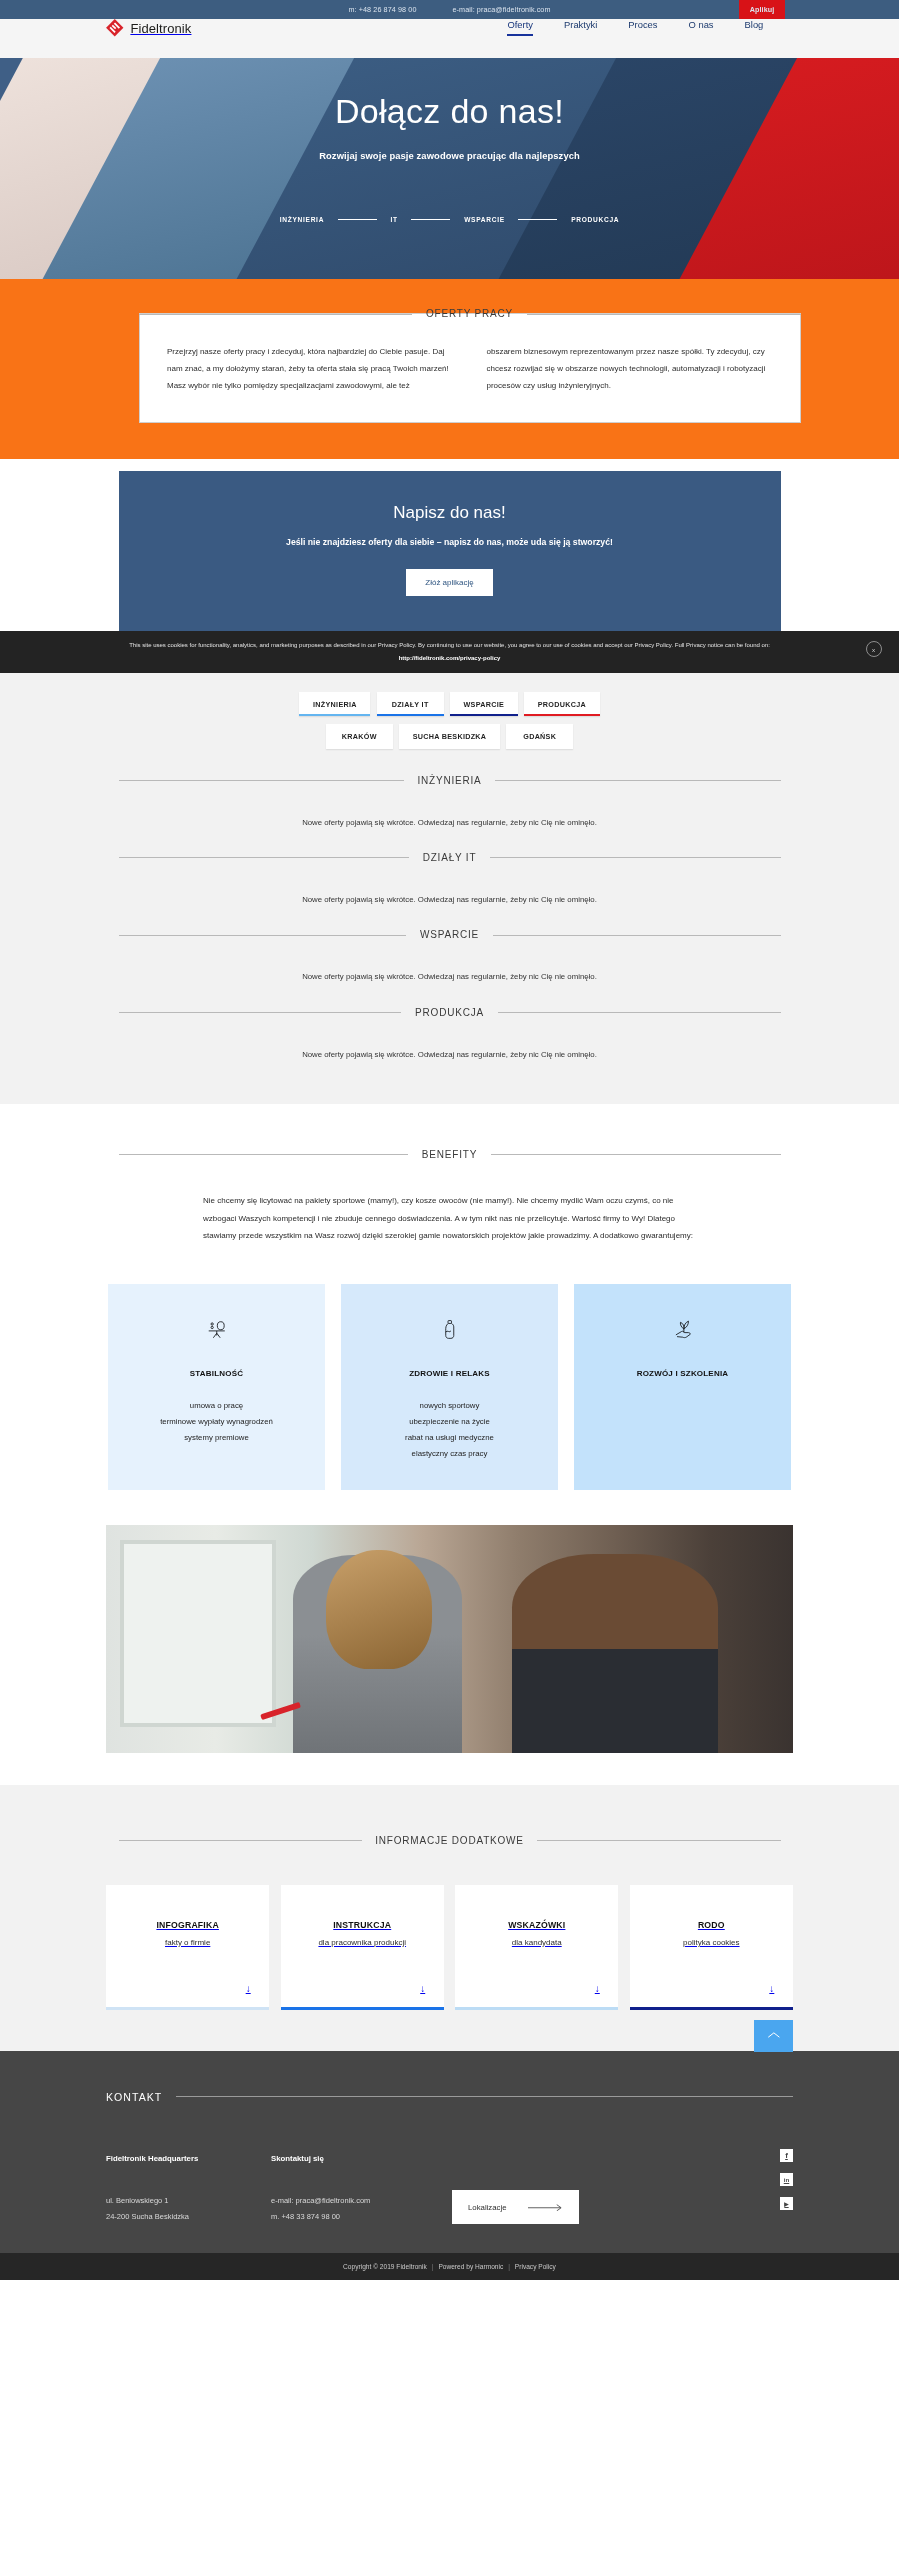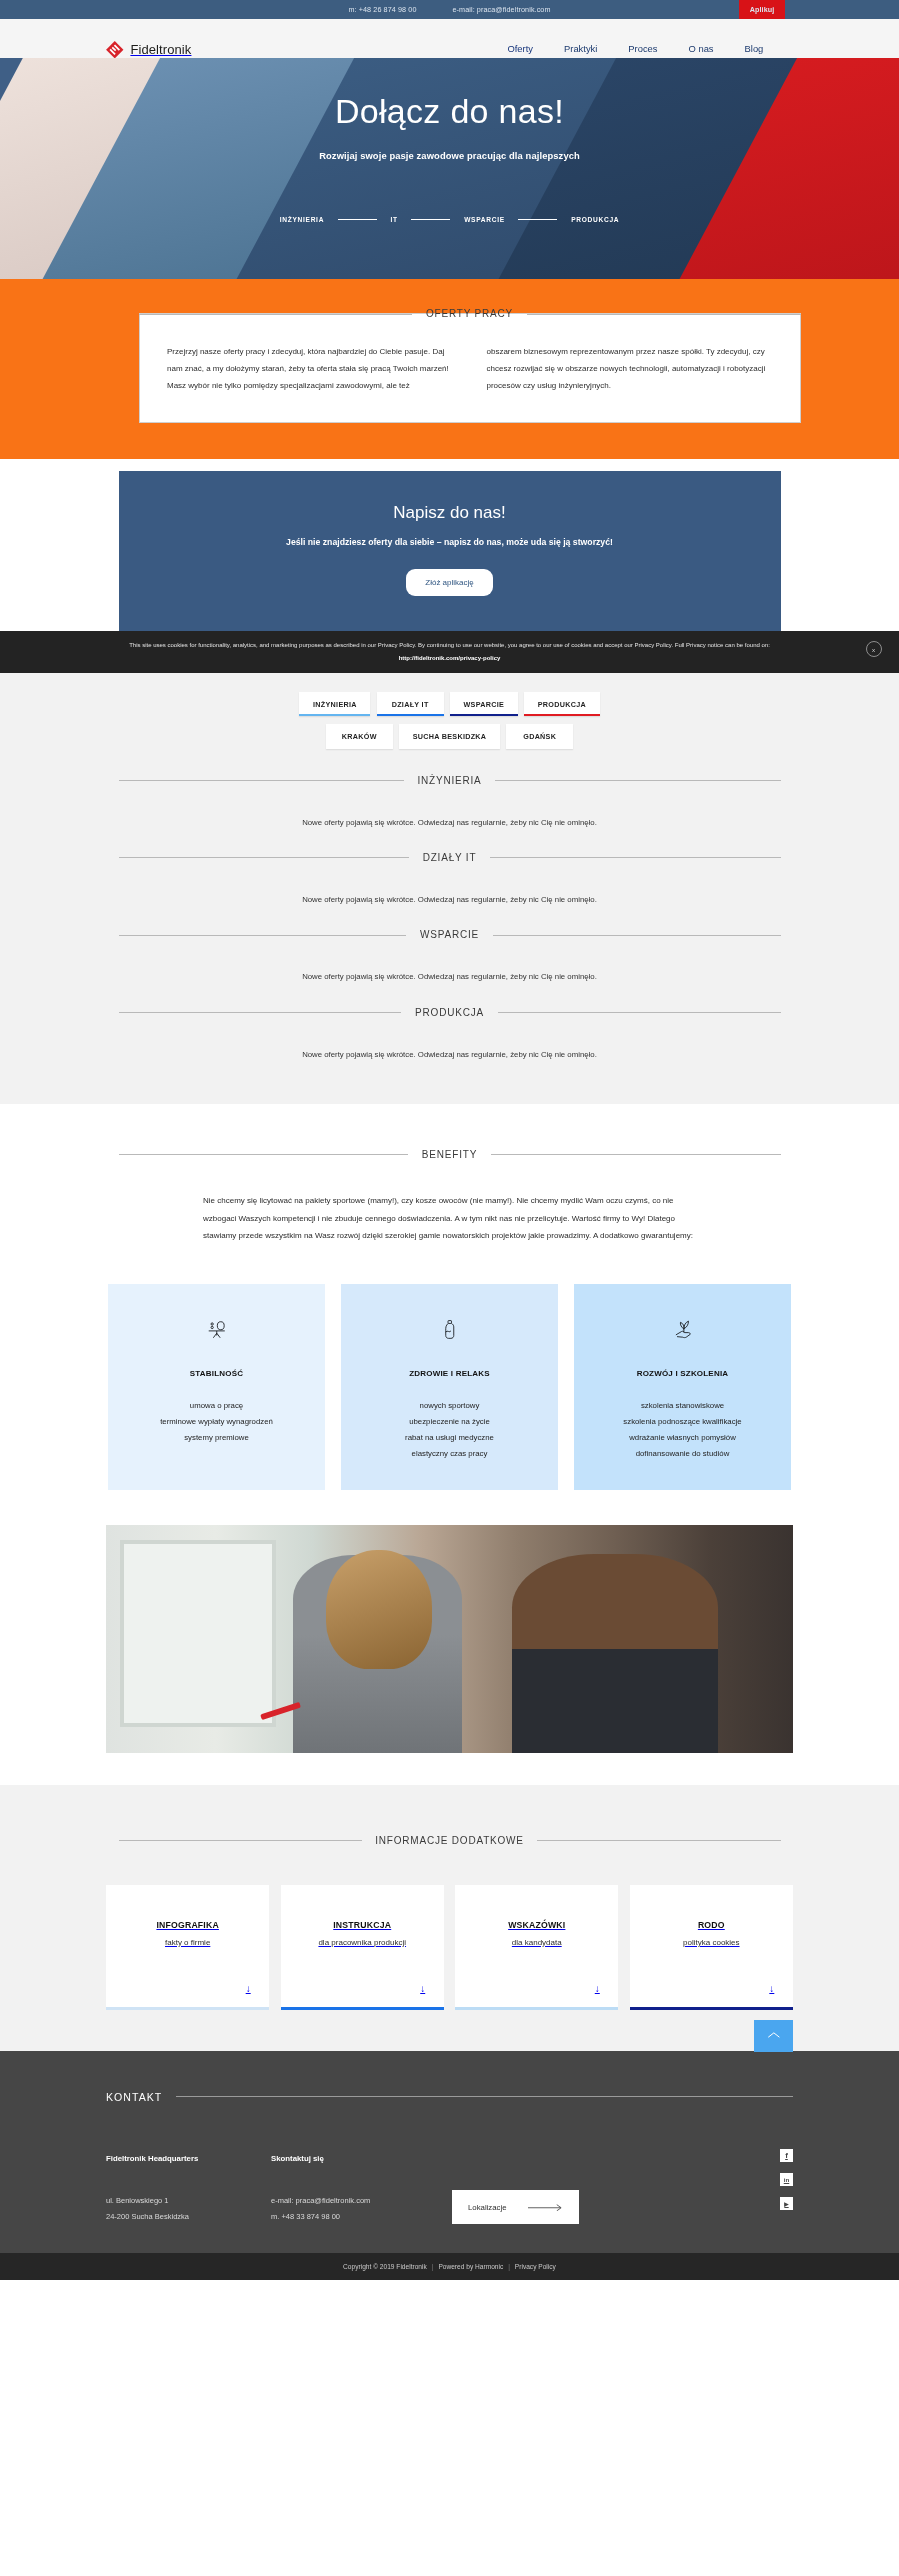--- a/index.html
+++ b/index.html
@@ -27,21 +27,21 @@
   }
   .aplikuj-btn {
     position: absolute; right: 114px; top: 0; height: 19.4px;
     background: #d81217; color: #fff; font-size: 7.5px; font-weight: 700;
     display: flex; align-items: center; padding: 0 10.6px; text-decoration: none;
   }
 
   
   .header {
     height: 39px; background: #f5f5f5;
-    display: flex; align-items: flex-end;
+    display: flex; align-items: flex-start;
   }
   .brand { display: flex; align-items: center; gap: 6.9px; margin-left: 106px; }
   .brand-logo { width: 17.5px; height: 17.5px; display:block; }
   .brand-name { font-size: 13px; color: #1d1d1b; letter-spacing: 0.1px; }
   .mainnav { margin-left: 316px; display: flex; gap: 31px; align-items: center; }
   .mainnav a {
     color: #1c3a6e; font-size: 9.4px; text-decoration: none; padding-bottom: 4.4px;
     position: relative;
   }
   .mainnav a.active { color: #14337a; font-weight: 400; }
@@ -110,21 +110,21 @@
 
   
   .cta {
     width: 662px; margin: 12px auto; background:#3a5a82; text-align:center;
     padding: 32px 0 35px;
   }
   .cta h2 { color:#fff; font-size: 17px; font-weight: 400; }
   .cta p { color:#fff; font-size: 8.7px; font-weight: 700; margin-top: 13.7px; }
   .cta .btn {
     display:inline-block; margin-top: 22.5px; background:#fff; color:#2f5580;
-    font-size: 8px; padding: 8.7px 19px; text-decoration:none; font-weight: 400; border-radius: 9px;
+    font-size: 8px; padding: 8.7px 19px; text-decoration:none; font-weight: 400;
   }
 
   
   .cookiebar {
     position: absolute; left:0; right:0; background:#232323; color:#e4e4e4;
     padding: 10px 0 12.5px; text-align:center;
   }
   .cookiebar .c1 { font-size: 6px; line-height:1.4; }
   .cookiebar .c2 { font-size: 6px; font-weight:700; margin-top: 5.6px; }
   .cookie-close {
@@ -420,26 +420,20 @@
       <div class="bcard c3">
         <div class="ico">
           <svg width="27.5" height="27.5" viewBox="0 0 48 48" fill="none" stroke="#13161a" stroke-width="1.5">
             <path d="M26 22 C26 16 29 11 34 9 C34 15 31 20 26 22 Z"></path>
             <path d="M26 23 C22 20 19 15 20 11 C25 13 27 18 26 23 Z"></path>
             <path d="M26 22 L26 29"></path>
             <path d="M12 33 L22 27 C24 26 26 27 27 29 L34 29 C36 29 37 30 37 32 L30 37 C28 38 26 38 24 37 L14 36"></path>
           </svg>
         </div>
         <h3>ROZWÓJ I SZKOLENIA</h3>
-        <ul>
-          <li>szkolenia stanowiskowe</li>
-          <li>szkolenia podnoszące kwalifikacje</li>
-          <li>wdrażanie własnych pomysłów</li>
-          <li>dofinansowanie do studiów</li>
-        </ul>
       </div>
     </div>
   </div>
 
   <div class="photo-wrap">
     <div class="photo">
       <div class="wb"></div>
       <div class="person1"></div>
       <div class="hair1"></div>
       <div class="person2"></div>

